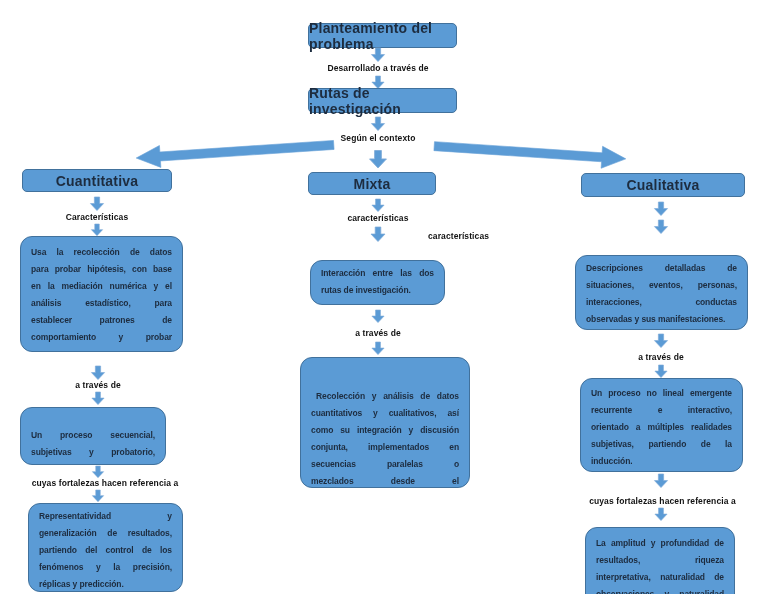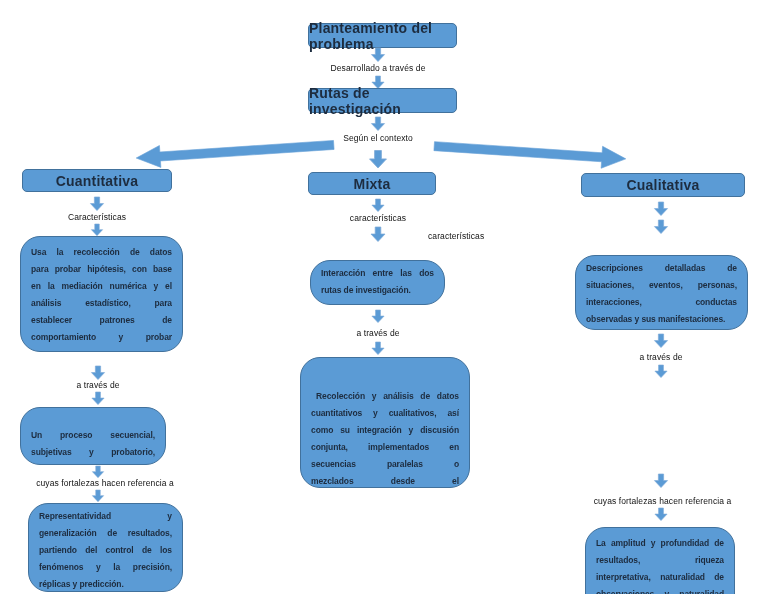--- a/index.html
+++ b/index.html
@@ -2,25 +2,25 @@
 <html><head>
 <meta charset="utf-8">
 <style>
   html,body{margin:0;padding:0;background:#fff;}
   .canvas{position:relative;width:768px;height:594px;background:#ffffff;overflow:hidden;
           font-family:"Liberation Sans",sans-serif;}
   .node{position:absolute;background:#5b9bd5;border:1.4px solid #41719c;box-sizing:border-box;
         color:#1d2c3f;font-weight:bold;}
   .hdr{border-radius:5px;display:flex;align-items:center;justify-content:center;
        font-size:14px;letter-spacing:.2px;}
-  .big{border-radius:20px;padding:5px 10px;font-size:8.5px;letter-spacing:-0.1px;overflow:hidden;}
+  .big{border-radius:12px;padding:5px 10px;font-size:8.5px;letter-spacing:-0.1px;overflow:hidden;}
   .line{line-height:17px;height:17px;overflow:hidden;}
   .line.stretch{text-align:justify;text-align-last:justify;}
   .indent-first .line:first-child{text-indent:5px;margin-top:24px;}
-  .lbl{position:absolute;font-weight:normal;font-size:8.5px;color:#121212;text-align:center;
+  .lbl{position:absolute;font-weight:bold;font-size:8.5px;color:#121212;text-align:center;
        letter-spacing:.1px;white-space:nowrap;}
   .lbl.left{text-align:left;}
   svg.arr,svg.bigarr{position:absolute;overflow:visible;}
   svg.arr polygon{fill:#5b9bd5;stroke:#7fabd8;stroke-width:0.8;}
   svg.bigarr polygon{fill:#5b9bd5;stroke:#6aa3d8;stroke-width:0.6;}
 </style>
 </head>
 <body>
 
 <div class="canvas">
@@ -181,20 +181,27 @@
   <svg class="arr" style="left:653px;top:334px" width="16" height="14" viewBox="0 0 16 16">
       <polygon points="5,0 11,0 11,7.5 15.5,7.5 8,15.5 0.5,7.5 5,7.5"></polygon>
     </svg>
 
   <div class="lbl" style="left:611px;top:352px;width:100px">a través de</div>
 
   <svg class="arr" style="left:653px;top:365px" width="16" height="13" viewBox="0 0 16 16">
       <polygon points="5,0 11,0 11,7.5 15.5,7.5 8,15.5 0.5,7.5 5,7.5"></polygon>
     </svg>
 
+  <div class="node big" style="left:580px;top:378px;width:163px;height:94px;padding-top:6px">
+      <div class="line stretch">Un proceso no lineal emergente</div>
+      <div class="line stretch">recurrente e interactivo,</div>
+      <div class="line stretch">orientado a múltiples realidades</div>
+      <div class="line stretch">subjetivas, partiendo de la</div>
+      <div class="line">inducción.</div>
+    </div>
 
   <svg class="arr" style="left:653px;top:474px" width="16" height="14" viewBox="0 0 16 16">
       <polygon points="5,0 11,0 11,7.5 15.5,7.5 8,15.5 0.5,7.5 5,7.5"></polygon>
     </svg>
 
   <div class="lbl" style="left:585px;top:496px;width:155px">cuyas fortalezas hacen referencia a</div>
 
   <svg class="arr" style="left:653px;top:508px" width="16" height="13" viewBox="0 0 16 16">
       <polygon points="5,0 11,0 11,7.5 15.5,7.5 8,15.5 0.5,7.5 5,7.5"></polygon>
     </svg>

